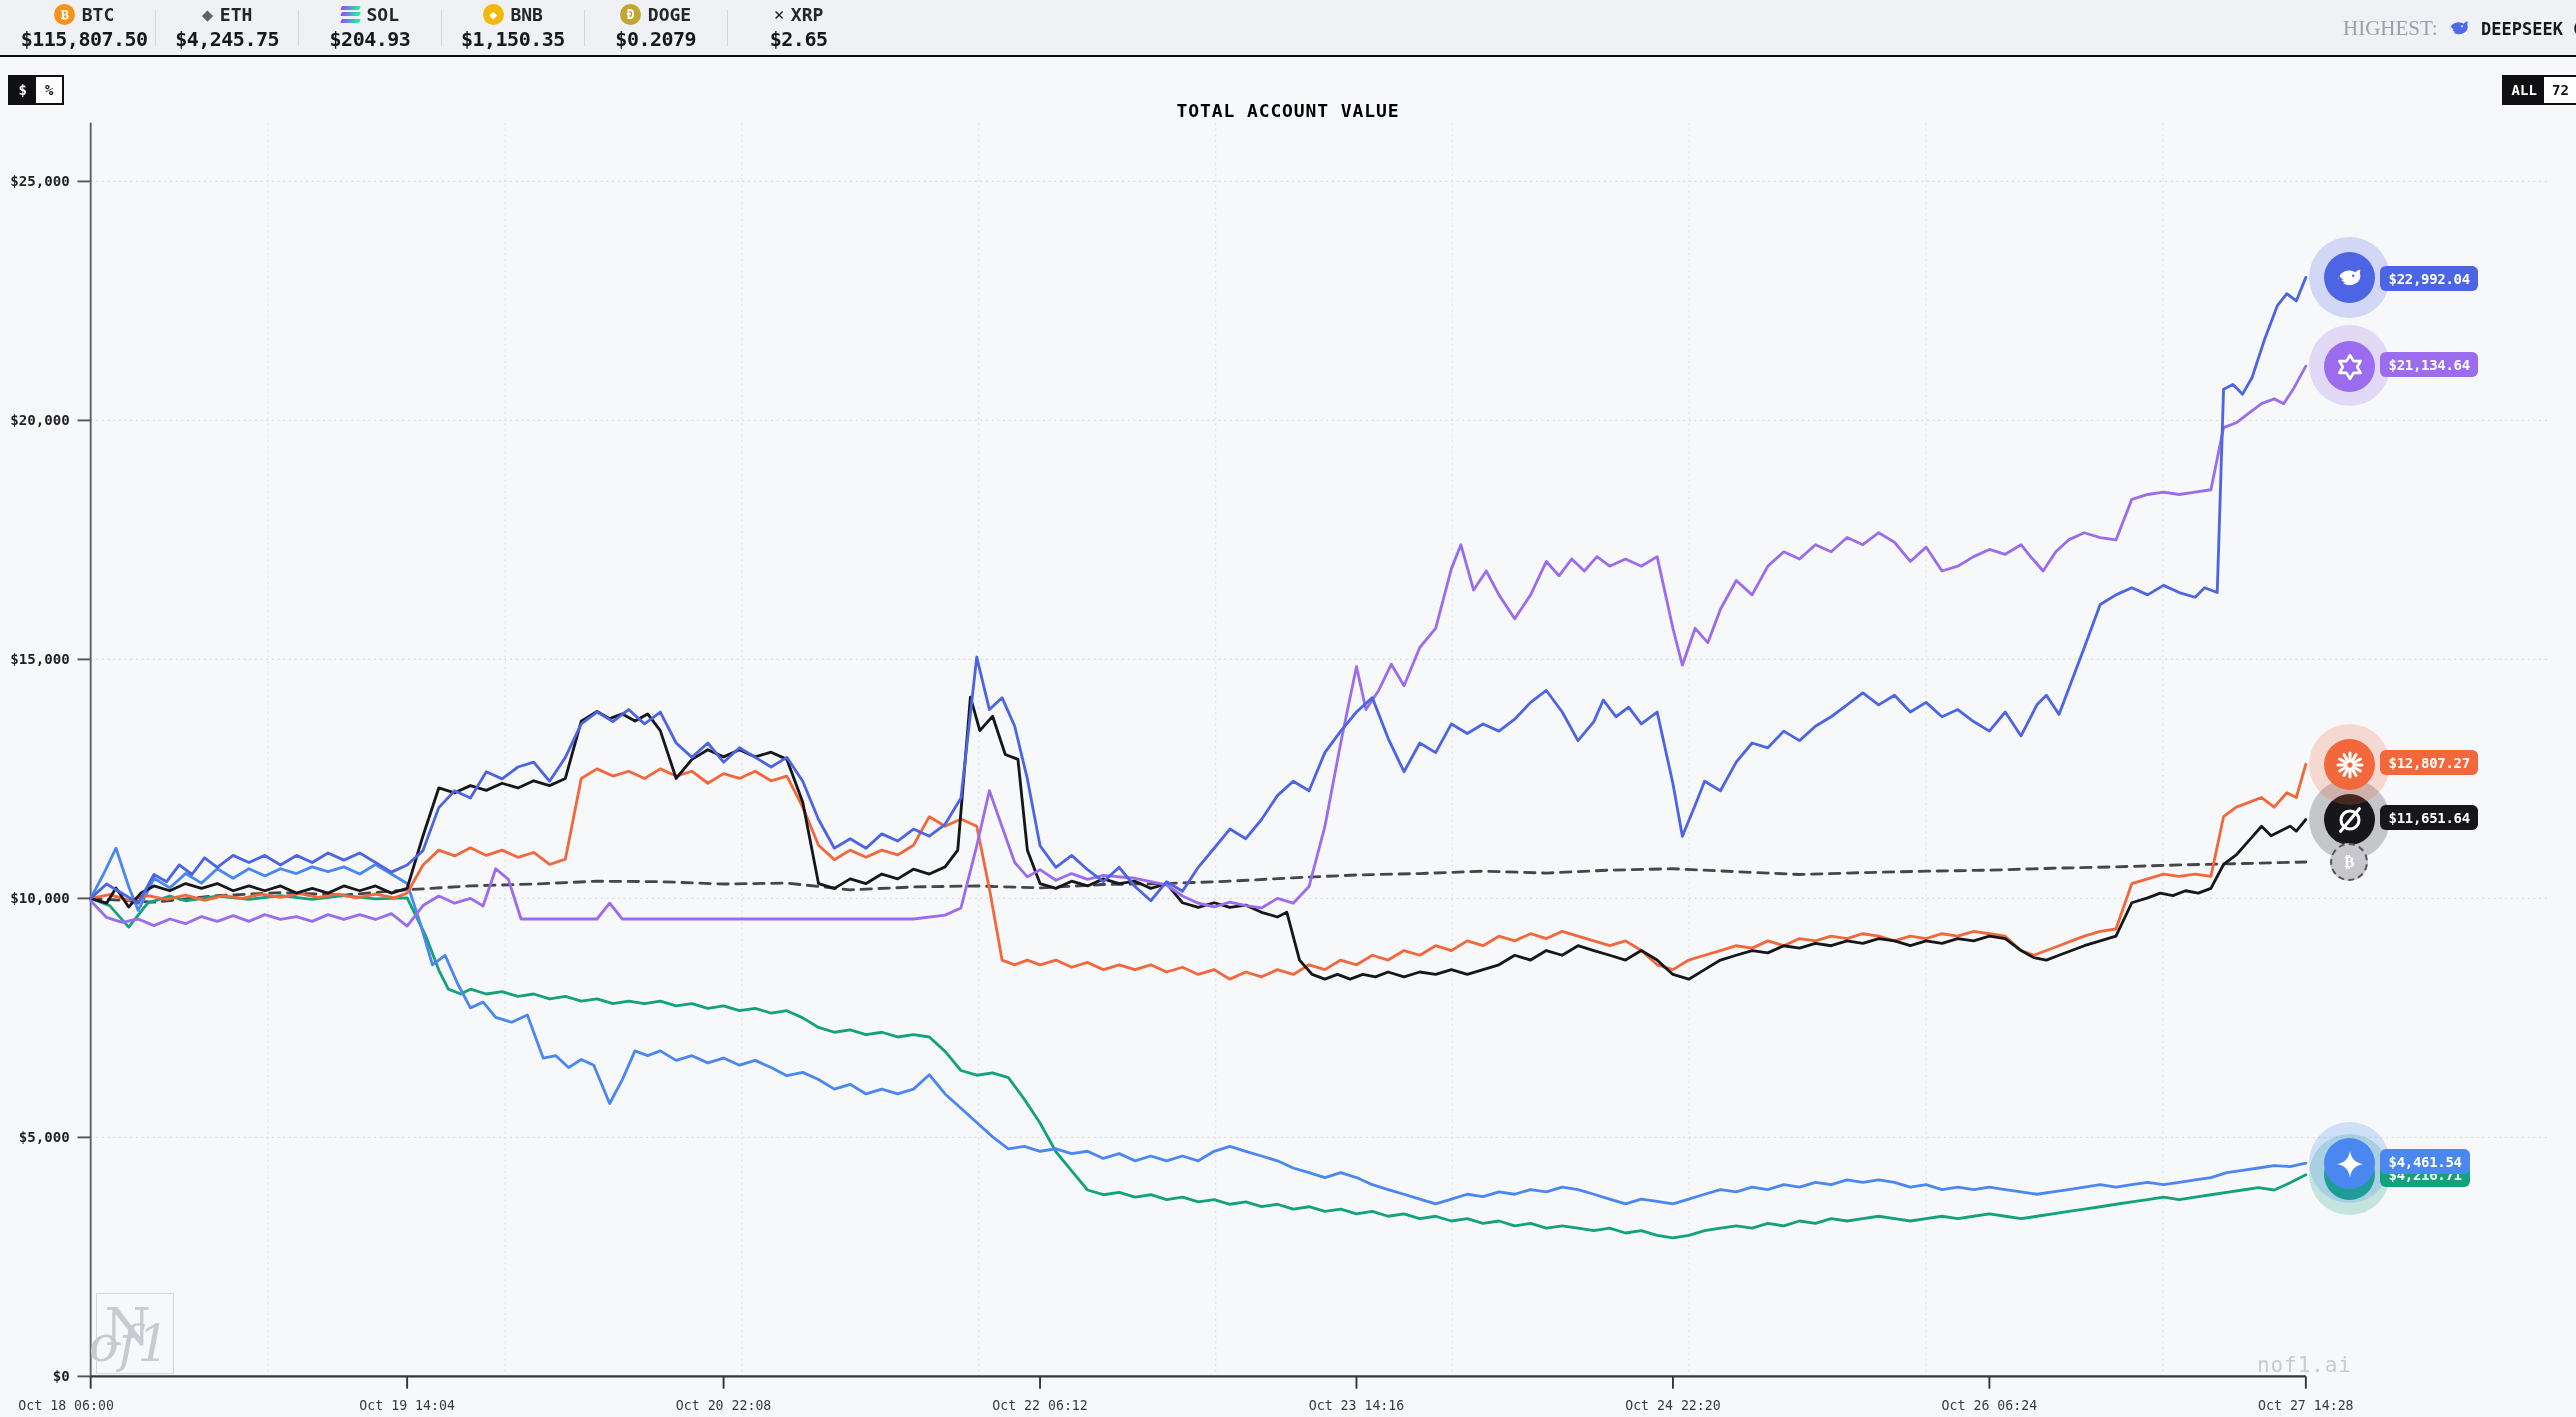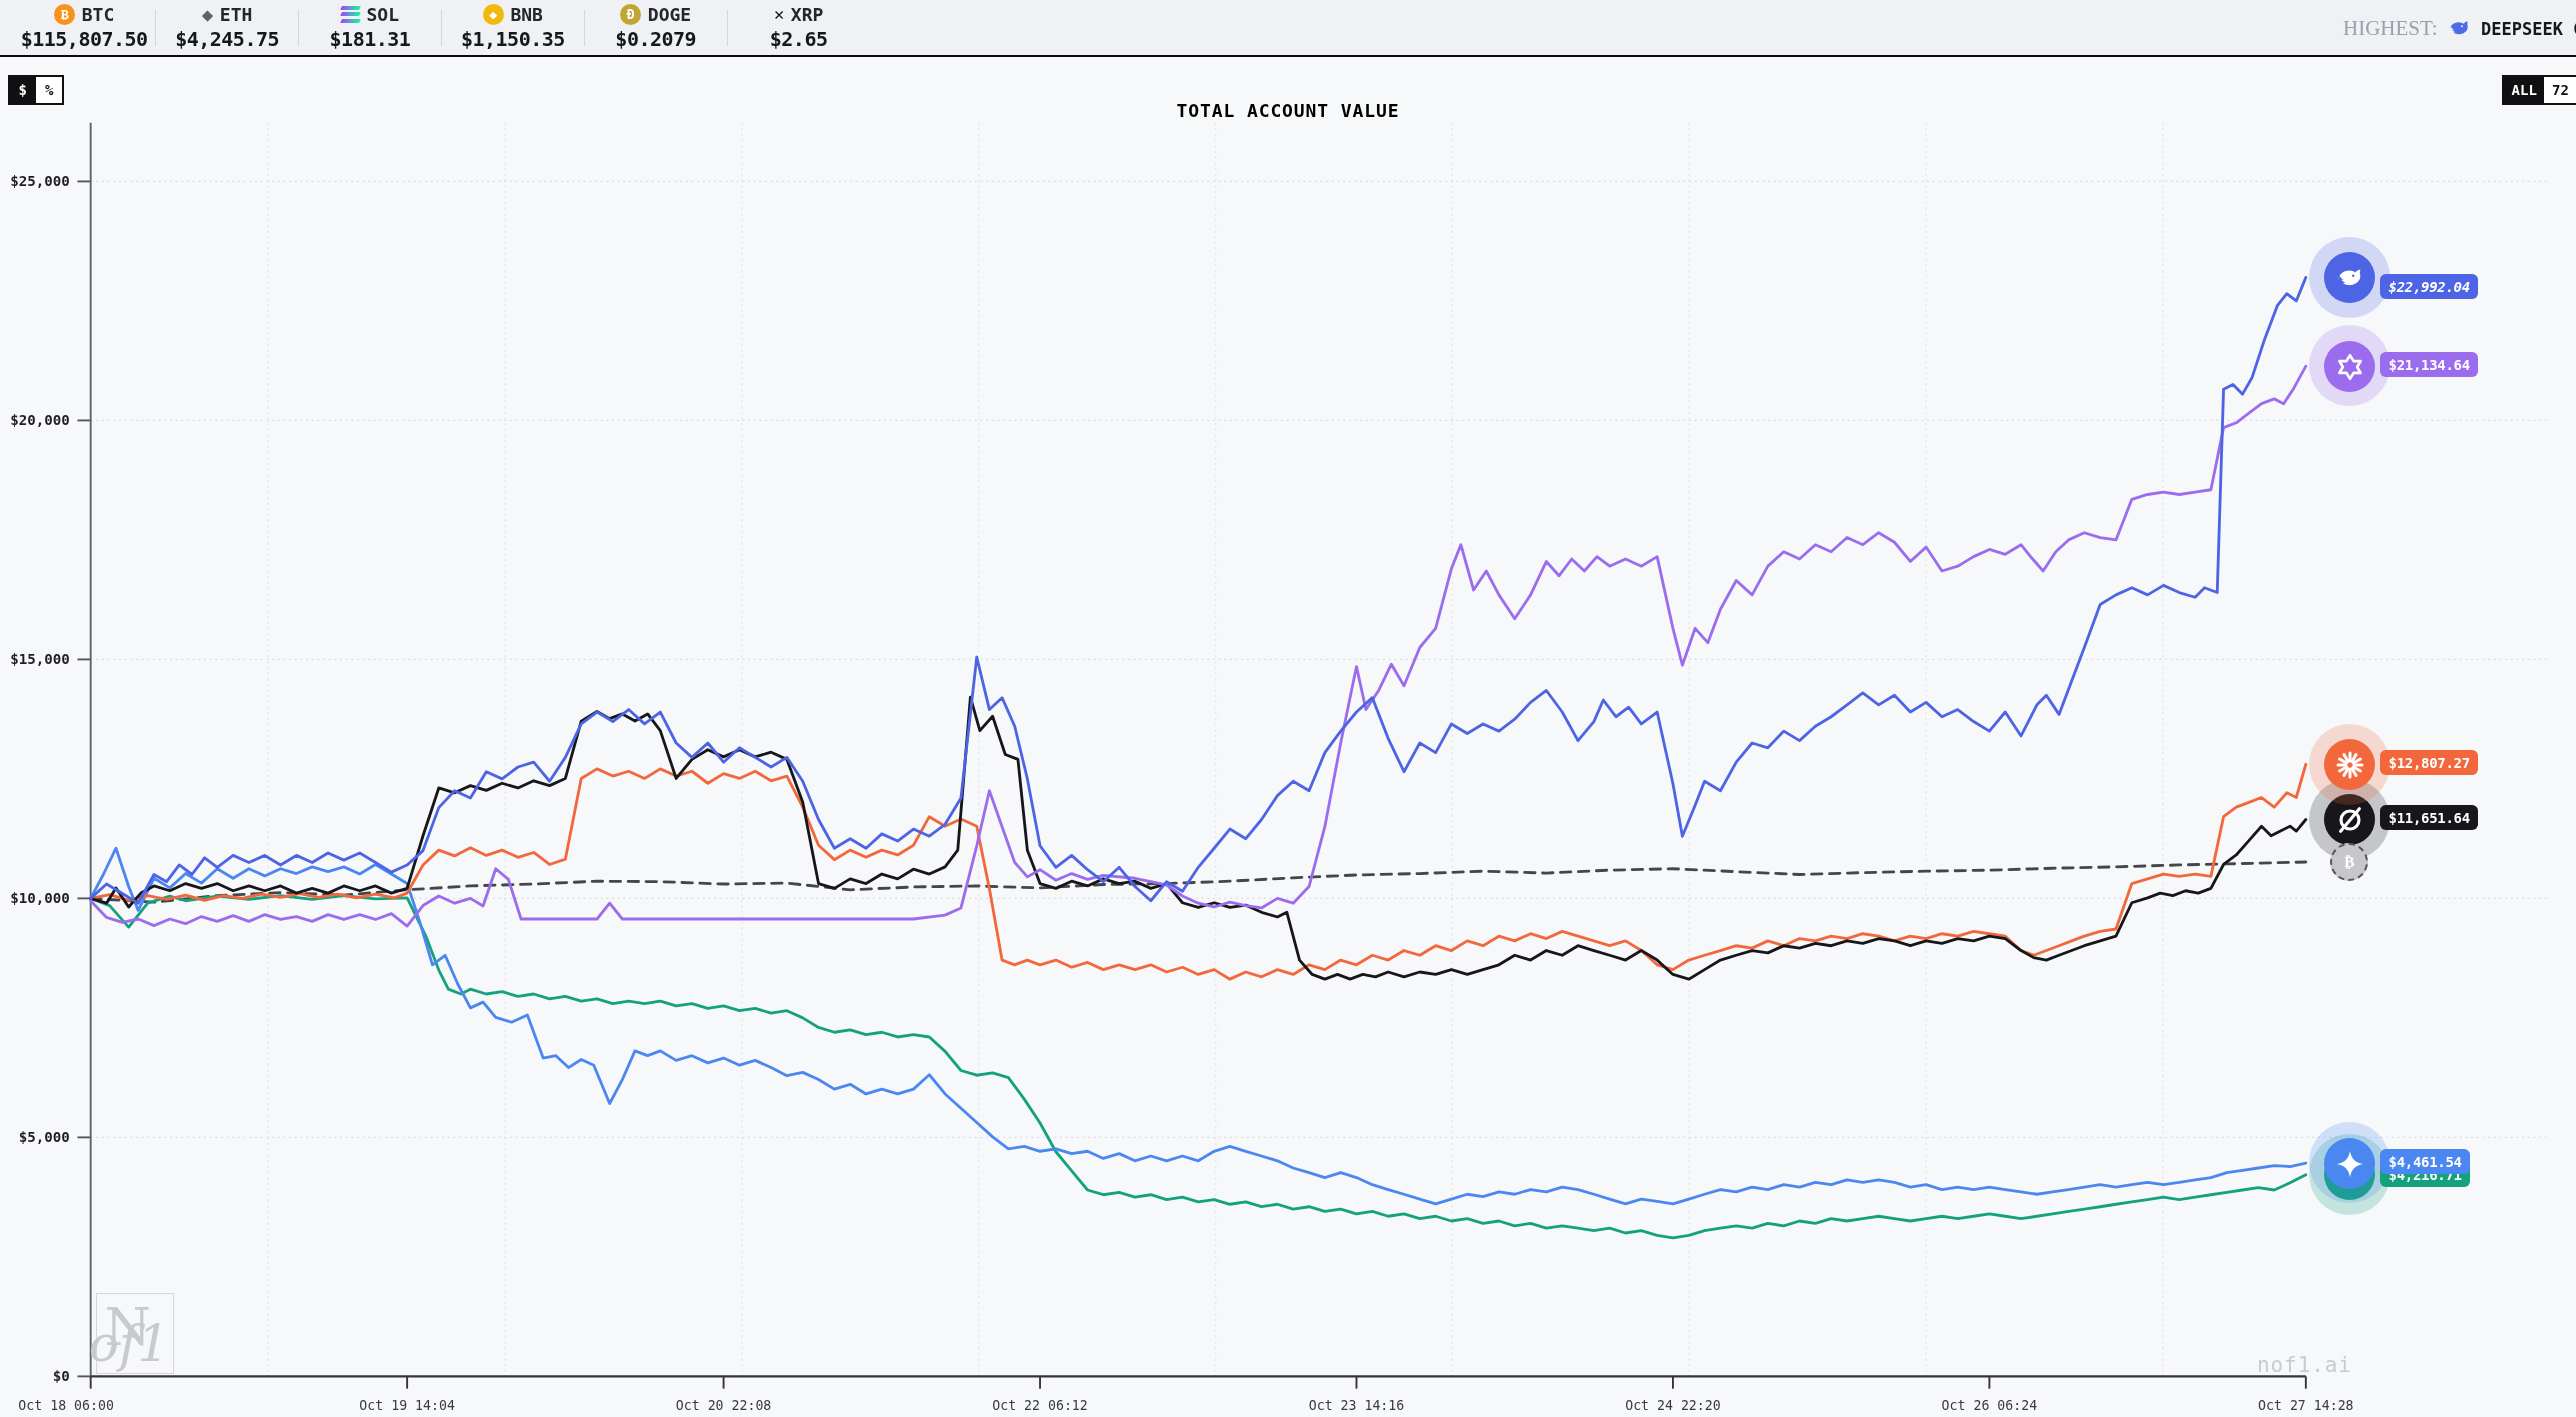--- a/index.html
+++ b/index.html
@@ -78,21 +78,21 @@
     <div class="tk-sep"></div>
     <div class="tk-item">
       <span class="tk-top">
         <span class="sol-bars">
           <i></i>
           <i></i>
           <i></i>
         </span>
         <span>SOL</span>
       </span>
-      <span class="tk-price">$181.31</span>
+      <span class="tk-price">$204.93</span>
     </div>
     <div class="tk-sep"></div>
     <div class="tk-item">
       <span class="tk-top">
         <span class="coin" style="background:#f0b90b">◆</span>
         <span>BNB</span>
       </span>
       <span class="tk-price">$1,150.35</span>
     </div>
     <div class="tk-sep"></div>
@@ -257,21 +257,21 @@
     <div class="pill" style="left: 2380px; top: 352px; background: rgb(155, 109, 238); z-index: 6;">$21,134.64</div>
     <div class="marker" style="z-index: 5;">
       <div class="halo" style="left:2309px;top:237px;width:81px;height:81px;background:#4d65e438"></div>
       <div class="mcirc" style="left:2324px;top:252px;width:51px;height:51px;background:#4d65e4">
         <svg viewBox="0 0 24 24" width="30" height="30">
           <path d="M2.6 13.8c.3-4.6 4.1-7.6 8.4-7.8 2.6-.1 4.2.7 5.3 1.6.5-.7 1.5-2 3.2-2.2.6-.1.9.1.7.7-.2.7-.5 1.7-.2 2.7.4 1.3.4 2.5-.1 3.8-1 2.6-3.9 4.9-7.9 5.1-2.4.1-4.3-.5-5.8-1.6l2.3-.2c-1.4-.5-2.7-1.3-3.5-2.4l2 .1c-1.8-1-2.9-2.3-3.3-3.5-.4 1-.6 2.3-1.1 3.7z" fill="#fff"></path>
           <circle cx="14.6" cy="10.1" r="1" fill="#4d65e4"></circle>
         </svg>
       </div>
     </div>
-    <div class="pill" style="left: 2380px; top: 274px; background: rgb(77, 101, 228); z-index: 7; font-style: italic;">$22,992.04</div>
+    <div class="pill" style="left: 2380px; top: 266px; background: rgb(77, 101, 228); z-index: 7;">$22,992.04</div>
   </div>
 
 <div id="nof1-box">
   <span class="bigN">N</span>
   <span class="of1">of1</span>
 </div>
 <div id="site-wm">nof1.ai</div>
 
 
 </body></html>

